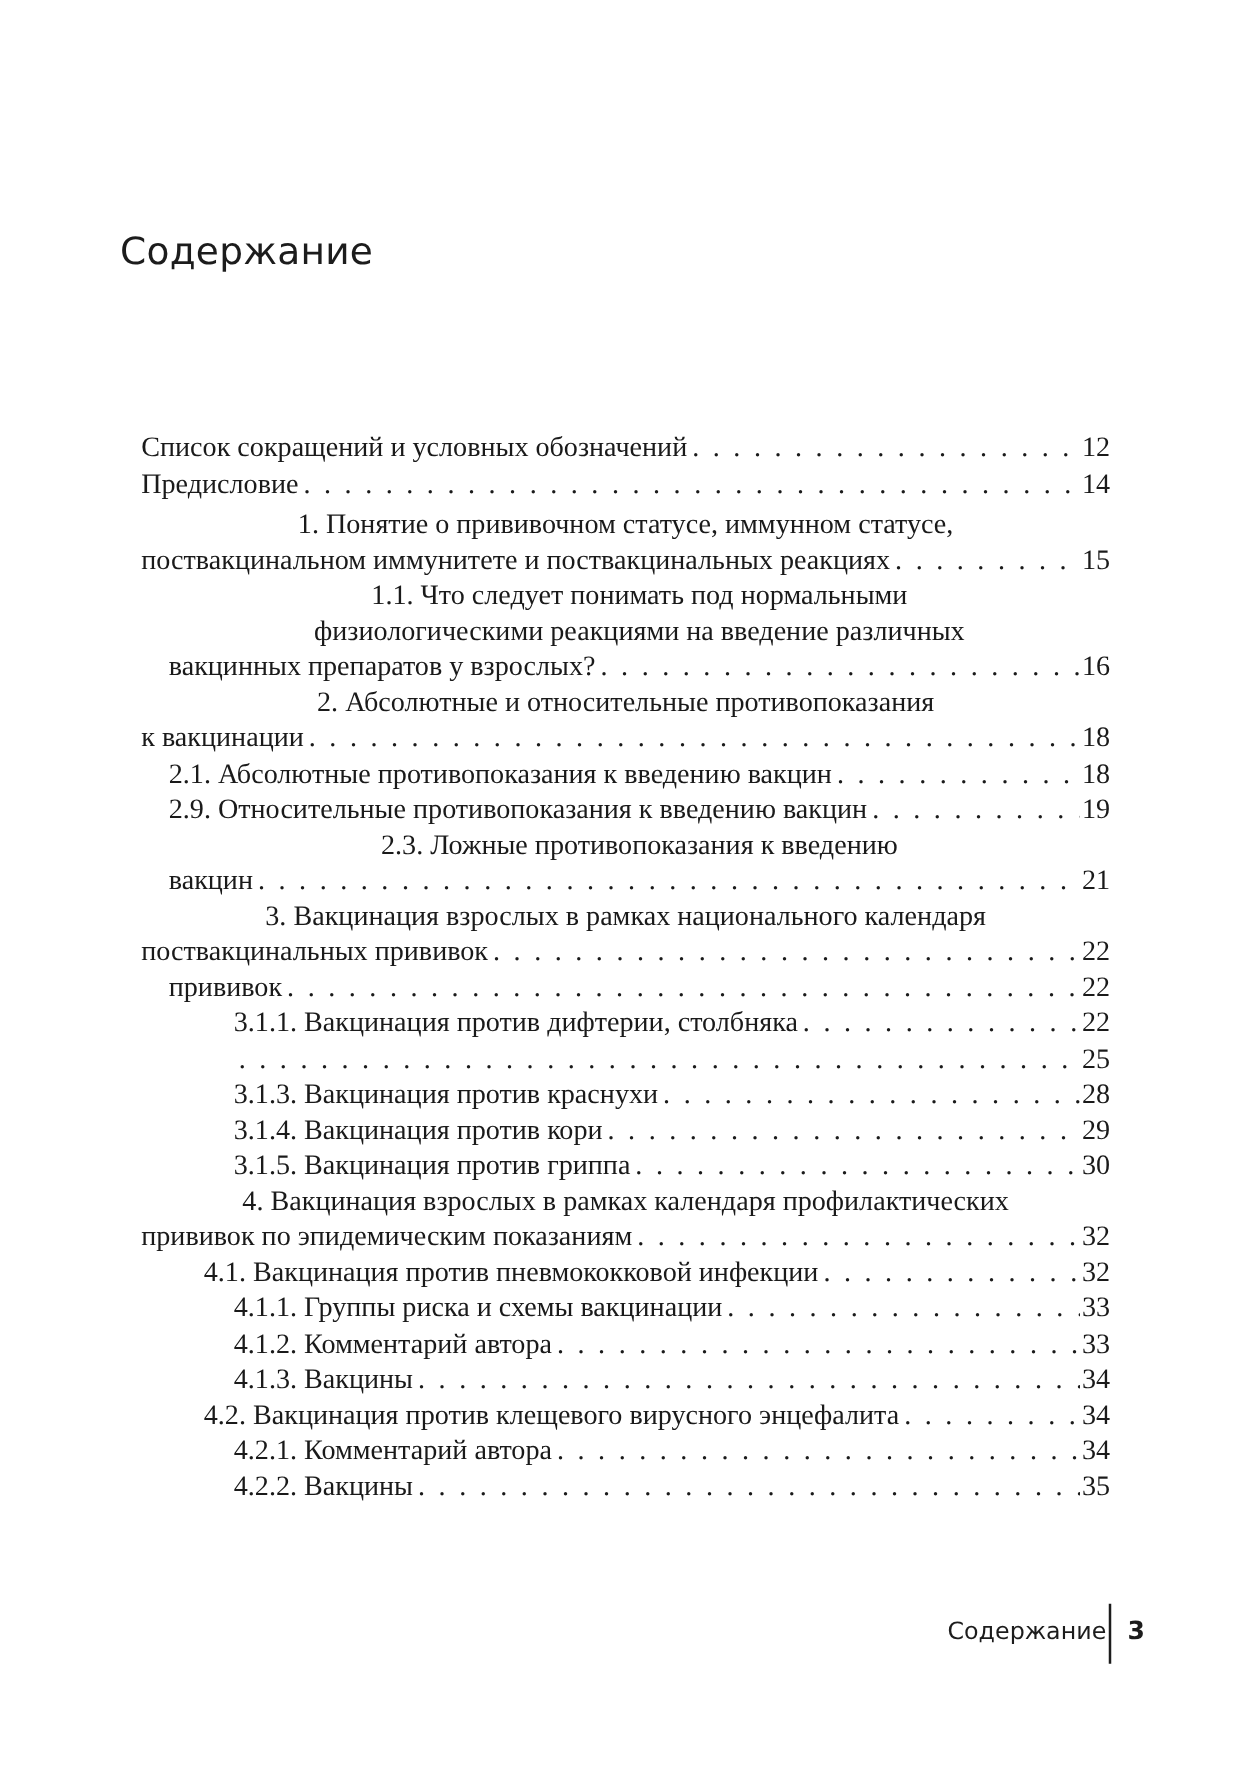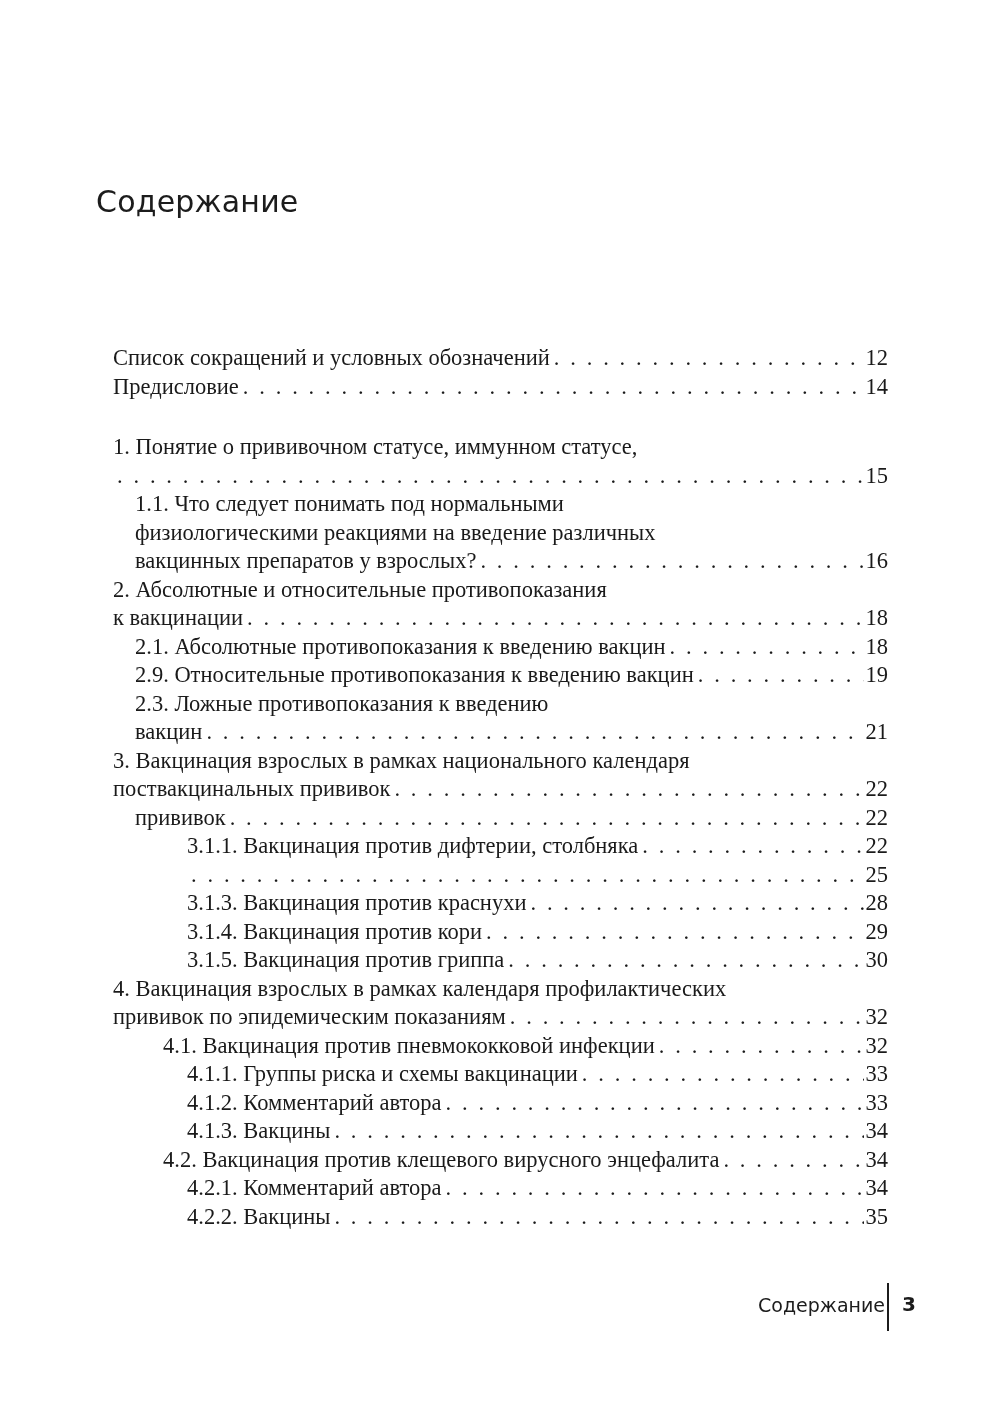--- a/index.html
+++ b/index.html
@@ -7,22 +7,22 @@
   .page-title {
     position: absolute; left: 96px; top: 184px;
     font-family: "DejaVu Sans", sans-serif; font-size: 30px; font-weight: normal;
     color: #1c1c1c; letter-spacing: 0.2px; margin: 0;
   }
   .toc {
     position: absolute; left: 113px; top: 344px; width: 775px;
     font-family: "Liberation Serif", serif; font-size: 22.5px; line-height: 28.5px; color: #1a1a1a;
   }
   .entry { position: relative; }
-  .entry.gap { margin-top: 32px; }
-  .line { display: flex; align-items: baseline; white-space: nowrap; }
+  .entry.gap { margin-top: 4px; }
+  .line { display: flex; align-items: baseline; white-space: nowrap; justify-content: center; }
   .line .txt { flex: 0 0 auto; }
   .line .leader {
     flex: 1 1 auto; overflow: hidden; margin: 0 2px 0 4px;
     letter-spacing: 2.6px;
   }
   .line .leader::before {
     content: ". . . . . . . . . . . . . . . . . . . . . . . . . . . . . . . . . . . . . . . . . . . . . . . . . . . . . . . . . . . . . . . . . . . . . . . . . . . . . . . . . . . . . . . . . . . .";
     white-space: nowrap;
   }
   .line .page { flex: 0 0 auto; }
@@ -59,20 +59,21 @@
         <span class="txt">Предисловие</span>
         <span class="leader"></span>
         <span class="page">14</span>
       </div>
     </div>
     <div class="entry gap">
       <div class="line ">
         <span class="txt">1. Понятие о прививочном статусе, иммунном статусе,</span>
       </div>
       <div class="line ">
+        <span class="txt">поствакцинальном иммунитете и поствакцинальных реакциях</span>
         <span class="leader"></span>
         <span class="page">15</span>
       </div>
     </div>
     <div class="entry">
       <div class="line lvl1">
         <span class="txt">1.1. Что следует понимать под нормальными</span>
       </div>
       <div class="line lvl1">
         <span class="txt">физиологическими реакциями на введение различных</span>

